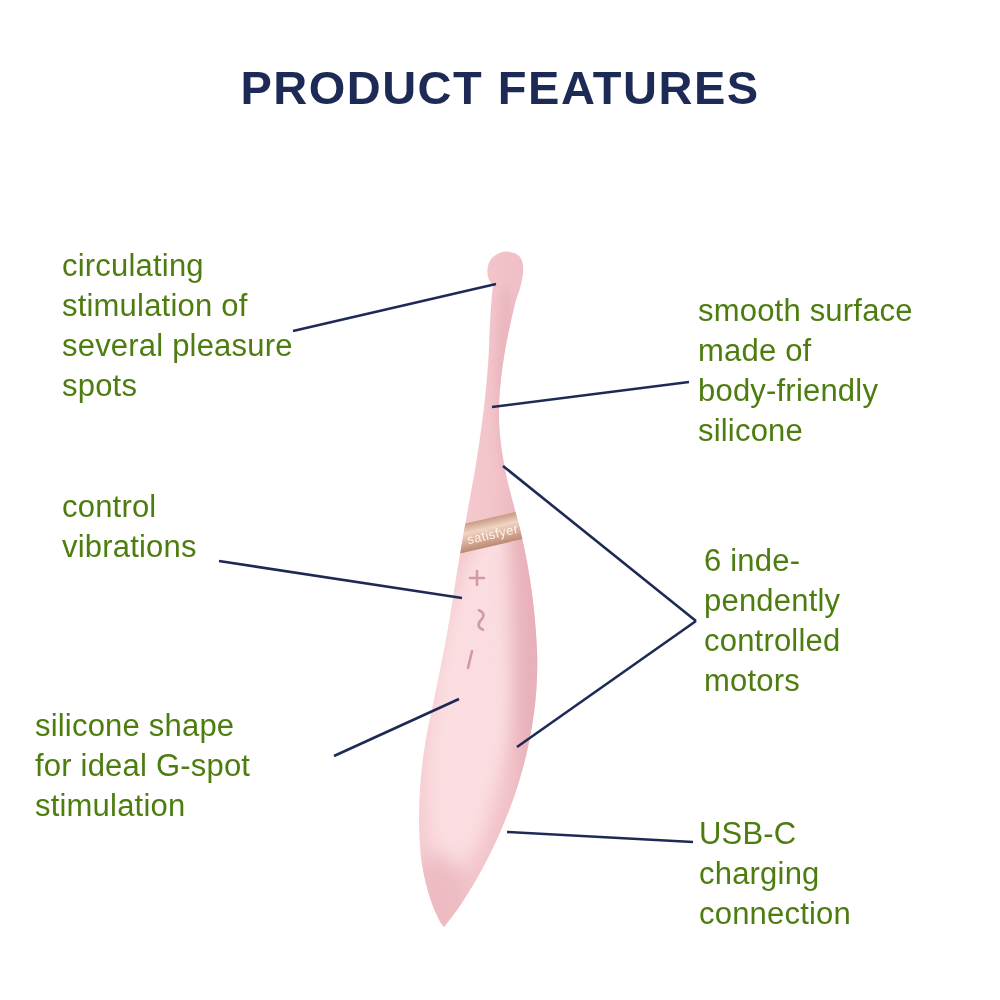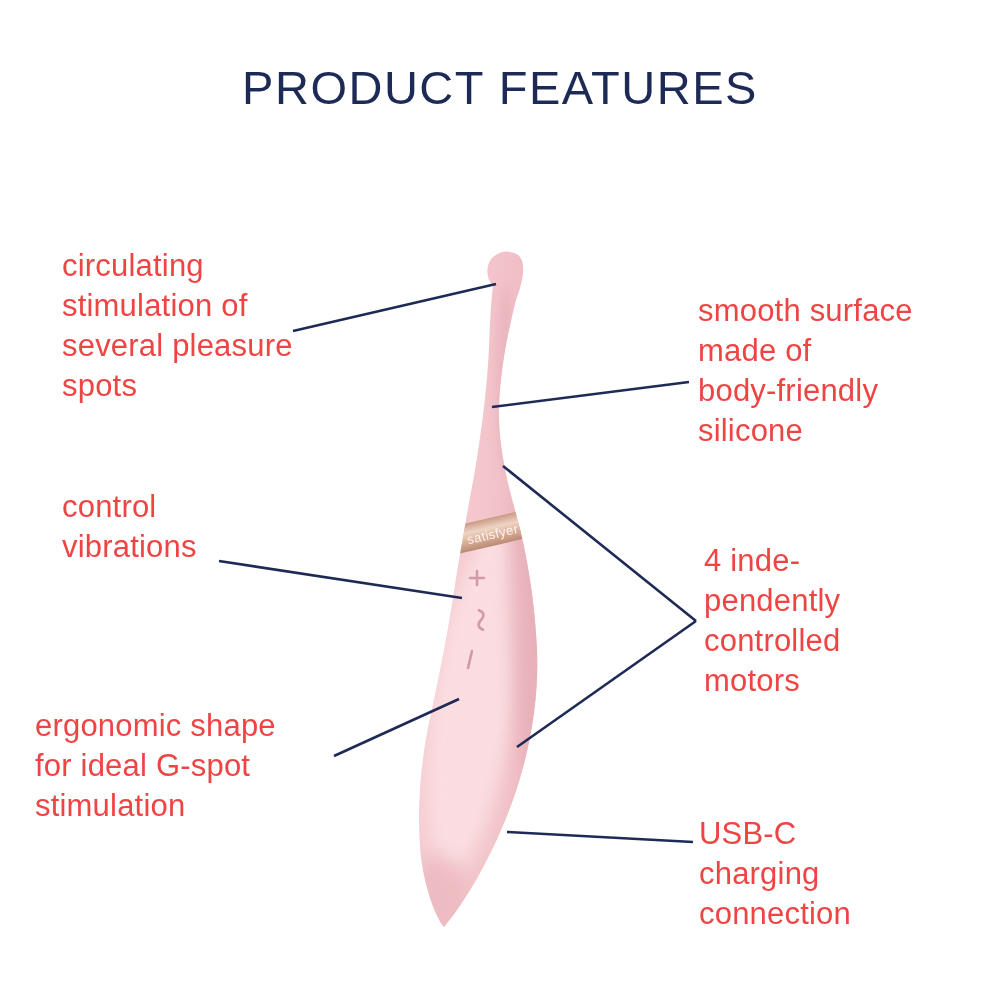--- a/index.html
+++ b/index.html
@@ -3,24 +3,24 @@
 <meta charset="utf-8">
 <style>
   html,body{margin:0;padding:0;background:#ffffff;}
   body{
     width:1000px;height:1000px;position:relative;overflow:hidden;
     font-family:"Liberation Sans", sans-serif;
   }
   .stage{position:absolute;inset:0;width:1000px;height:1000px;}
   .title{
     position:absolute;top:60px;left:0;width:1000px;text-align:center;
-    font-size:47px;font-weight:400;letter-spacing:1.5px;color:#1e2a56;
+    font-size:47px;font-weight:700;letter-spacing:1.5px;color:#1e2a56;
   }
   .label{
-    position:absolute;font-size:31px;line-height:40px;color:#ef4444;
+    position:absolute;font-size:31px;line-height:40px;color:#4d7c0f;
     white-space:pre-line;font-weight:400;letter-spacing:0.2px;
   }
   .lbl-circulating{left:62px;top:246px;}
   .lbl-control{left:62px;top:487px;}
   .lbl-ergonomic{left:35px;top:706px;}
   .lbl-smooth{left:698px;top:291px;}
   .lbl-motors{left:704px;top:541px;}
   .lbl-usbc{left:699px;top:786px;margin-top:28px;}
   svg{position:absolute;inset:0;}
 </style>
@@ -118,28 +118,28 @@
   </svg>
 
   <div class="title">PRODUCT FEATURES</div>
 
   <div class="label lbl-circulating">circulating
 stimulation of
 several pleasure
 spots</div>
   <div class="label lbl-control">control
 vibrations</div>
-  <div class="label lbl-ergonomic">ergonomic shape
+  <div class="label lbl-ergonomic">silicone shape
 for ideal G-spot
 stimulation</div>
   <div class="label lbl-smooth">smooth surface
 made of
 body-friendly
 silicone</div>
-  <div class="label lbl-motors">4 inde-
+  <div class="label lbl-motors">6 inde-
 pendently
 controlled
 motors</div>
   <div class="label lbl-usbc">USB-C
 charging
 connection</div>
 
 </div>
 
 </body></html>

